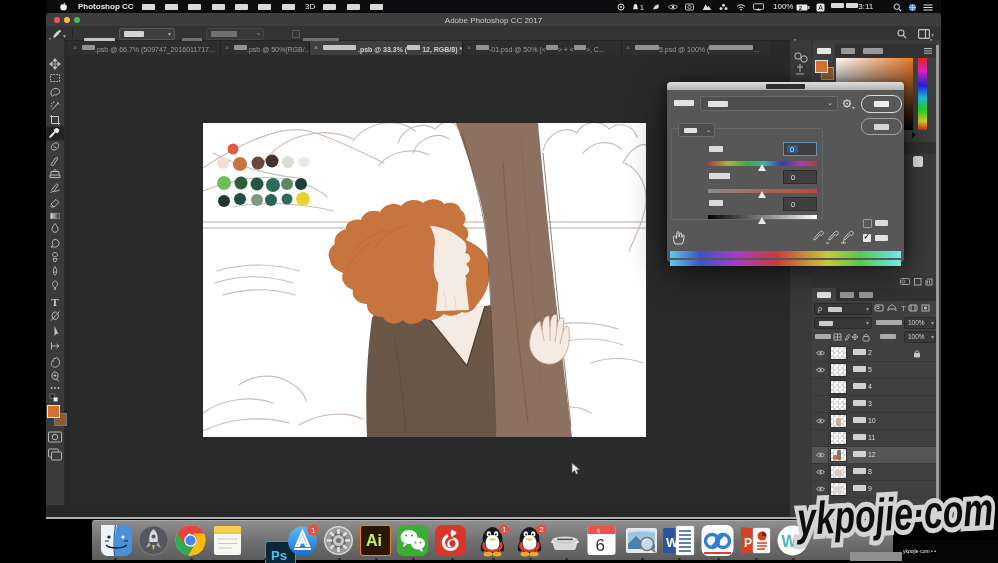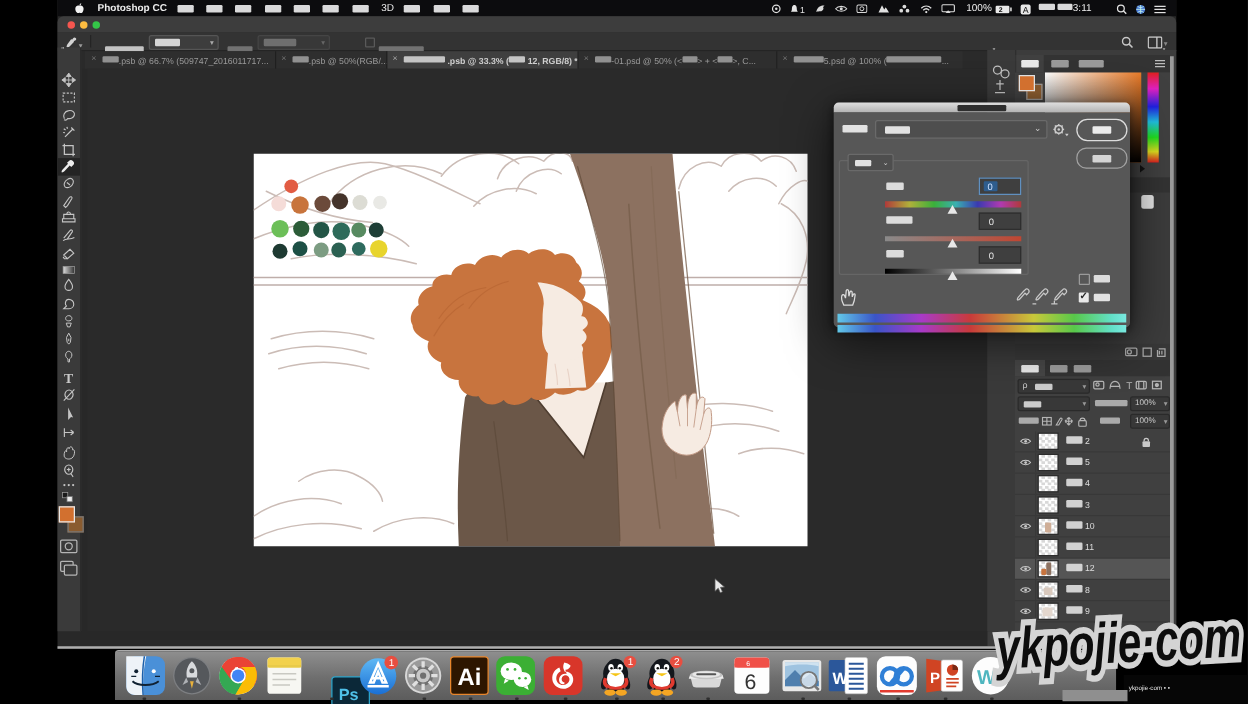--- a/index.html
+++ b/index.html
@@ -87,20 +87,21 @@
       </svg>
     <svg class="ab" style="left:877px;top:3.5px" width="10" height="7" viewBox="0 0 10 7">
         <path d="M0.5 1 L9.5 1 M0.5 3.5 L9.5 3.5 M0.5 6 L9.5 6" stroke="#e2e2e2" stroke-width="1"></path>
       </svg>
   </div>
 
   <div class="ab" style="left:0;top:13px;width:895px;height:13px;background:#3d3d3d;border-radius:5px 5px 0 0">
     <div class="ab" style="left:8px;top:3.5px;width:6px;height:6px;border-radius:50%;background:#f6564f"></div>
     <div class="ab" style="left:18px;top:3.5px;width:6px;height:6px;border-radius:50%;background:#fdbc40"></div>
     <div class="ab" style="left:28px;top:3.5px;width:6px;height:6px;border-radius:50%;background:#34c648"></div>
+    <div class="ab txt" style="left:0;top:2.5px;width:895px;text-align:center;font-size:8px;color:#c9c9c9">Adobe Photoshop CC 2017</div>
   </div>
 
   <div class="ab" id="optbar" style="left:0;top:26px;width:895px;height:14px;background:#333;border-bottom:1px solid #242424">
     <svg class="ab" style="left:6px;top:2.5px" width="10" height="10" viewBox="0 0 10 10">
         <path d="M8.6 1.4 C8 0.8 7 0.8 6.5 1.5 L5.6 2.7 L5 2.2 L1.8 6.6 C1.4 7.2 1.3 7.8 1.2 8.4 L2 8.8 C2.6 8.7 3.2 8.5 3.7 8.1 L7.3 4.4 L6.9 3.9 L8.5 3.1 C9.2 2.7 9.1 1.9 8.6 1.4Z" fill="#d2d2d2"></path>
       </svg>
     <span class="ab" style="left:17px;top:6px;color:#999;font-size:6px">▾</span>
     <div class="ab" style="left:26px;top:2px;width:1px;height:10px;background:#242424"></div>
     <span class="ab" style="left:38px;top:4px;color:#cfcfcf"><i class="b" style="width:31px"></i></span>
     <div class="ab" style="left:73px;top:2px;width:54px;height:10px;background:#3d3d3d;border:1px solid #555;border-radius:2px;color:#d5d5d5">
@@ -639,21 +640,21 @@
           <circle cx="16.5" cy="16.5" r="8"></circle>
         </g>
         <g stroke="#e0e0e0" stroke-width="2.6">
           <path d="M16.5 5 L16.5 10 M16.5 23 L16.5 28 M5 16.5 L10 16.5 M23 16.5 L28 16.5 M8.4 8.4 L11.9 11.9 M21.1 21.1 L24.6 24.6 M24.6 8.4 L21.1 11.9 M11.9 21.1 L8.4 24.6"></path>
         </g>
         <circle cx="16.5" cy="16.5" r="5.5" fill="#c8c8c8"></circle>
         <circle cx="16.5" cy="16.5" r="2.5" fill="#707070"></circle>
       </svg></div>
     <div class="ab" style="left:267px;top:3px;width:33px;height:33px;">
       <div style="width:31px;height:31px;margin:1px;background:#2d1600;border:1.5px solid #e8862c;border-radius:3px;box-sizing:border-box">
-        <span style="display:block;margin:6px 0 0 5px;font-size:19px;font-weight:bold;color:#ffffff;font-family:'Liberation Sans'">Ai</span>
+        <span style="display:block;margin:6px 0 0 5px;font-size:16px;font-weight:bold;color:#bef264;font-family:'Liberation Sans'">Ai</span>
       </div>
     </div>
     <div class="ab" style="left:304px;top:3px;width:33px;height:33px;"><svg width="33" height="33" viewBox="0 0 33 33">
         <rect x="1" y="1" width="31" height="31" rx="7" fill="#3baf34"></rect>
         <ellipse cx="13" cy="13" rx="8.5" ry="7" fill="#fff"></ellipse>
         <path d="M8 19 L7 23 L11 20.5Z" fill="#fff"></path>
         <circle cx="10" cy="11.5" r="1.1" fill="#3baf34"></circle>
         <circle cx="16" cy="11.5" r="1.1" fill="#3baf34"></circle>
         <ellipse cx="22" cy="19.5" rx="7" ry="6" fill="#fff"></ellipse>
         <path d="M26 24.5 L27 28 L23 25.8Z" fill="#fff"></path>

